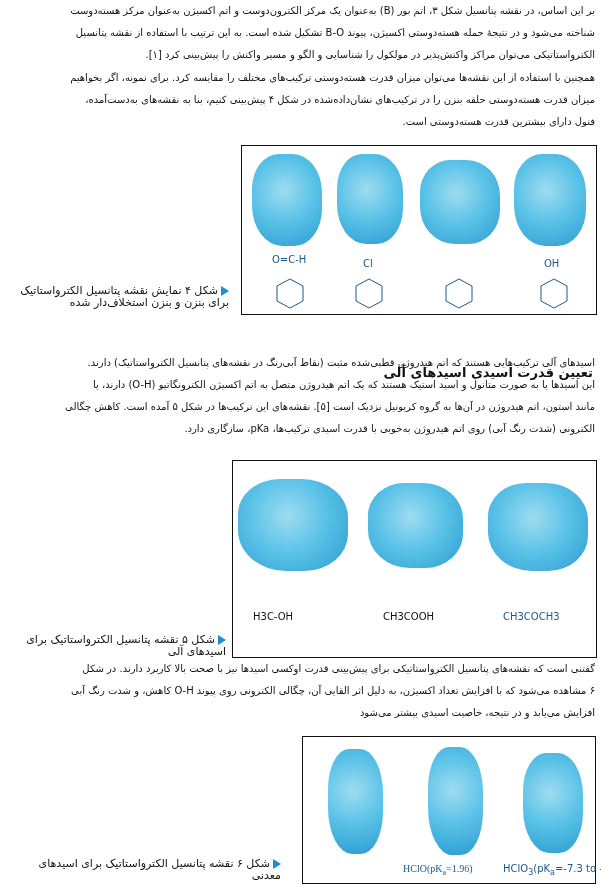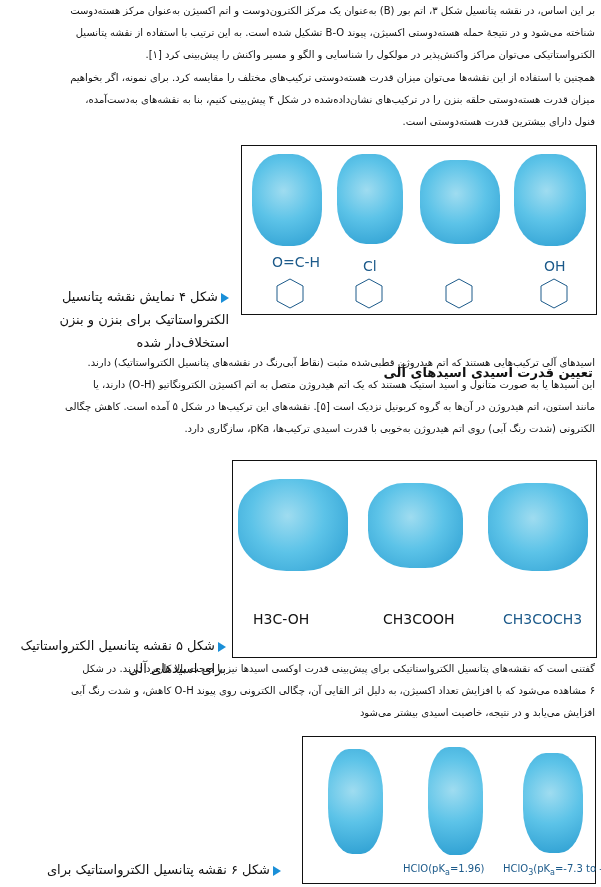--- a/index.html
+++ b/index.html
@@ -4,27 +4,27 @@
 <style>
   html, body { margin:0; padding:0; background:#fff; }
   body { width:601px; height:887px; position:relative; overflow:hidden;
          font-family:"DejaVu Sans", sans-serif; color:#111; }
   .p { position:absolute; direction:rtl; text-align:justify; font-size:10px;
        line-height:22px; right:6px; }
   .p span { display:block; white-space:nowrap; }
   .heading { position:absolute; right:8px; top:333px; direction:rtl; font-size:13px;
              font-weight:bold; white-space:nowrap;margin-top:32px; }
   .fig { position:absolute; border:1.5px solid #111; background:#fff; }
-  .caption { position:absolute; direction:rtl; font-size:13px; line-height:23px; }
+  .caption { position:absolute; direction:rtl; font-size:11px; line-height:12px; }
   .caption .tri { display:inline-block; width:0; height:0; border-top:5px solid transparent;
                   border-bottom:5px solid transparent; border-left:8px solid #1a8fd8;
                   margin-left:3px; vertical-align:middle; }
   .mol { position:absolute; background:radial-gradient(circle at 45% 40%, #9fdcf0 0%, #5cc3e8 45%, #2a9cd0 100%);
          border-radius:38% 42% 40% 44%; }
-  .formula { position:absolute; font-size:14px; color:#1c5a8a; text-align:center; white-space:nowrap; }
+  .formula { position:absolute; font-size:10px; color:#1c5a8a; text-align:center; white-space:nowrap; }
   .sub { font-size:8px; vertical-align:sub; }
 </style>
 </head>
 <body>
 
 <div class="p" style="top:0px;width:590px;">
   <span>بر این اساس، در نقشه پتانسیل شکل ۳، اتم بور (B) به‌عنوان یک مرکز الکترون‌دوست و اتم اکسیژن به‌عنوان مرکز هسته‌دوست</span>
   <span>شناخته می‌شود و در نتیجهٔ حمله هسته‌دوستی اکسیژن، پیوند B-O تشکیل شده است. به این ترتیب با استفاده از نقشه پتانسیل</span>
   <span>الکترواستاتیکی می‌توان مراکز واکنش‌پذیر در مولکول را شناسایی و الگو و مسیر واکنش را پیش‌بینی کرد [۱].</span>
 </div>
@@ -83,21 +83,21 @@
   <span>افزایش می‌یابد و در نتیجه، خاصیت اسیدی بیشتر می‌شود</span>
 </div>
 
 <div class="fig" style="left:302px;top:736px;width:292px;height:146px;">
   <div class="mol" style="left:25px;top:12px;width:55px;height:105px;"></div>
   <div class="mol" style="left:125px;top:10px;width:55px;height:108px;"></div>
   <div class="mol" style="left:220px;top:16px;width:60px;height:100px;"></div>
   <div class="formula" style="left:2px;top:126px;font-size:10px;margin-top:46px;">
     <span>HClO</span><span class="sub">2</span>(pK<span class="sub">a</span>=<span>-2.0</span>)
   </div>
-  <div class="formula" style="left:100px;top:126px;font-size:10px;">
+  <div class="formula" style="left:100px;top:126px;font-size:10px;font-family:Liberation Serif, serif;">
     <span>HClO</span>(pK<span class="sub">a</span>=<span>1.96</span>)
   </div>
   <div class="formula" style="left:200px;top:126px;font-size:10px;">
     <span>HClO</span><span class="sub">3</span>(pK<span class="sub">a</span>=<span>-7.3 to -8</span>)
   </div>
 </div>
 <div class="caption" style="right:320px;top:858px;width:260px;">
   <span class="tri"></span><span>شکل ۶ نقشه پتانسیل الکترواستاتیک برای اسیدهای معدنی</span>
 </div>
 

